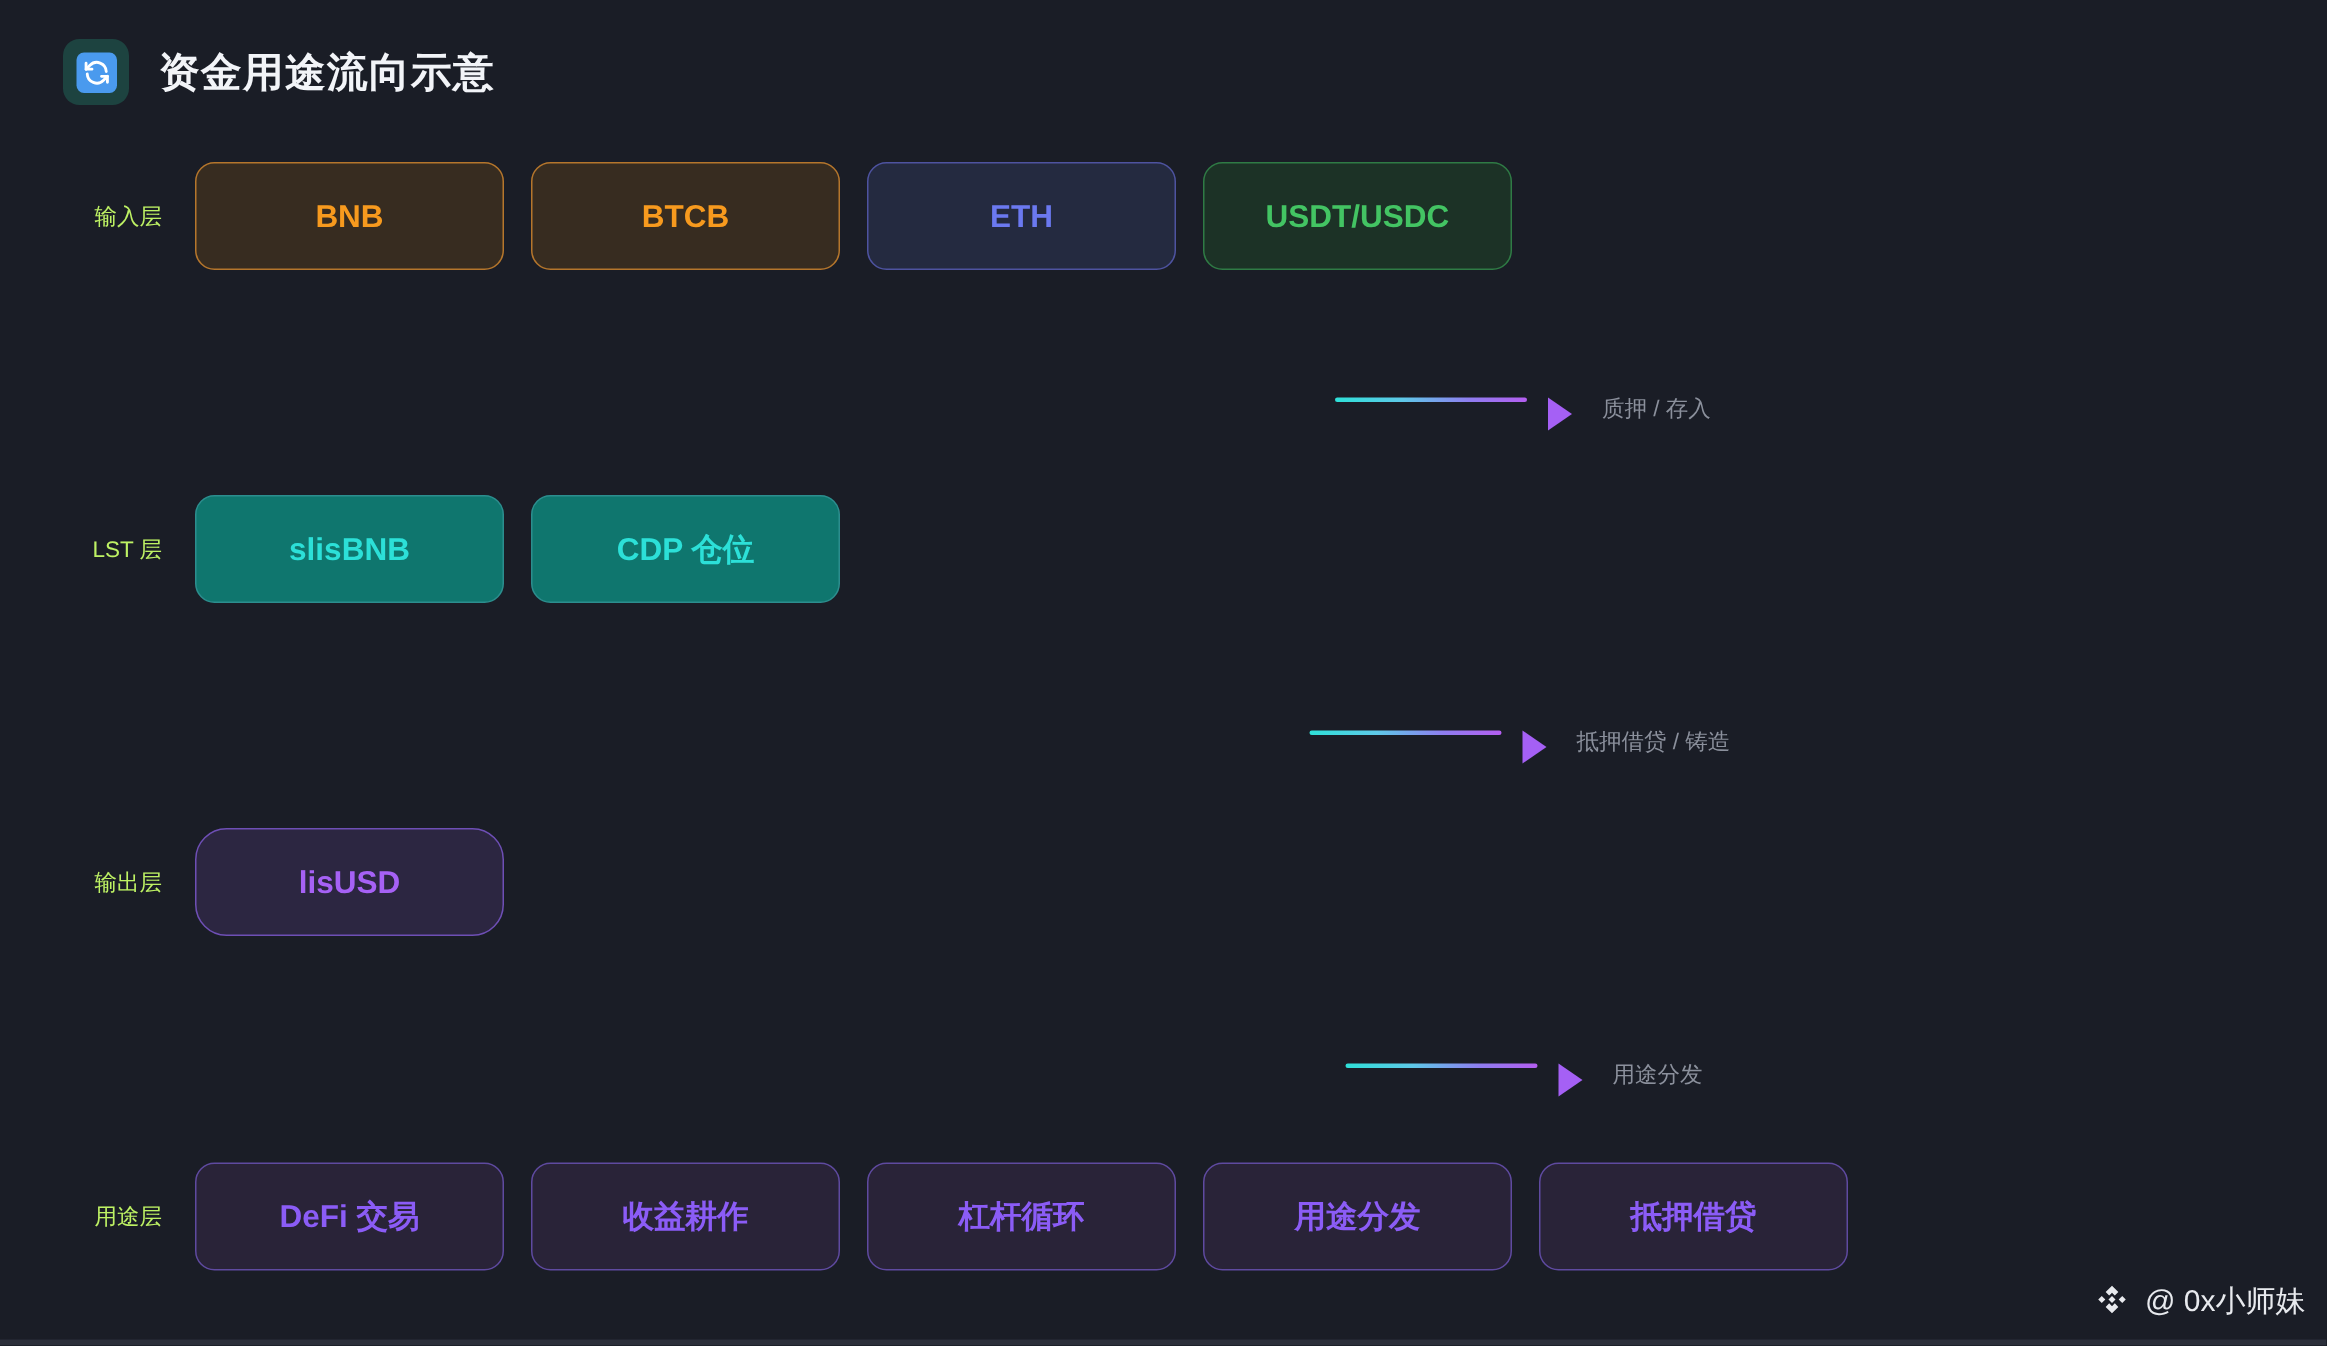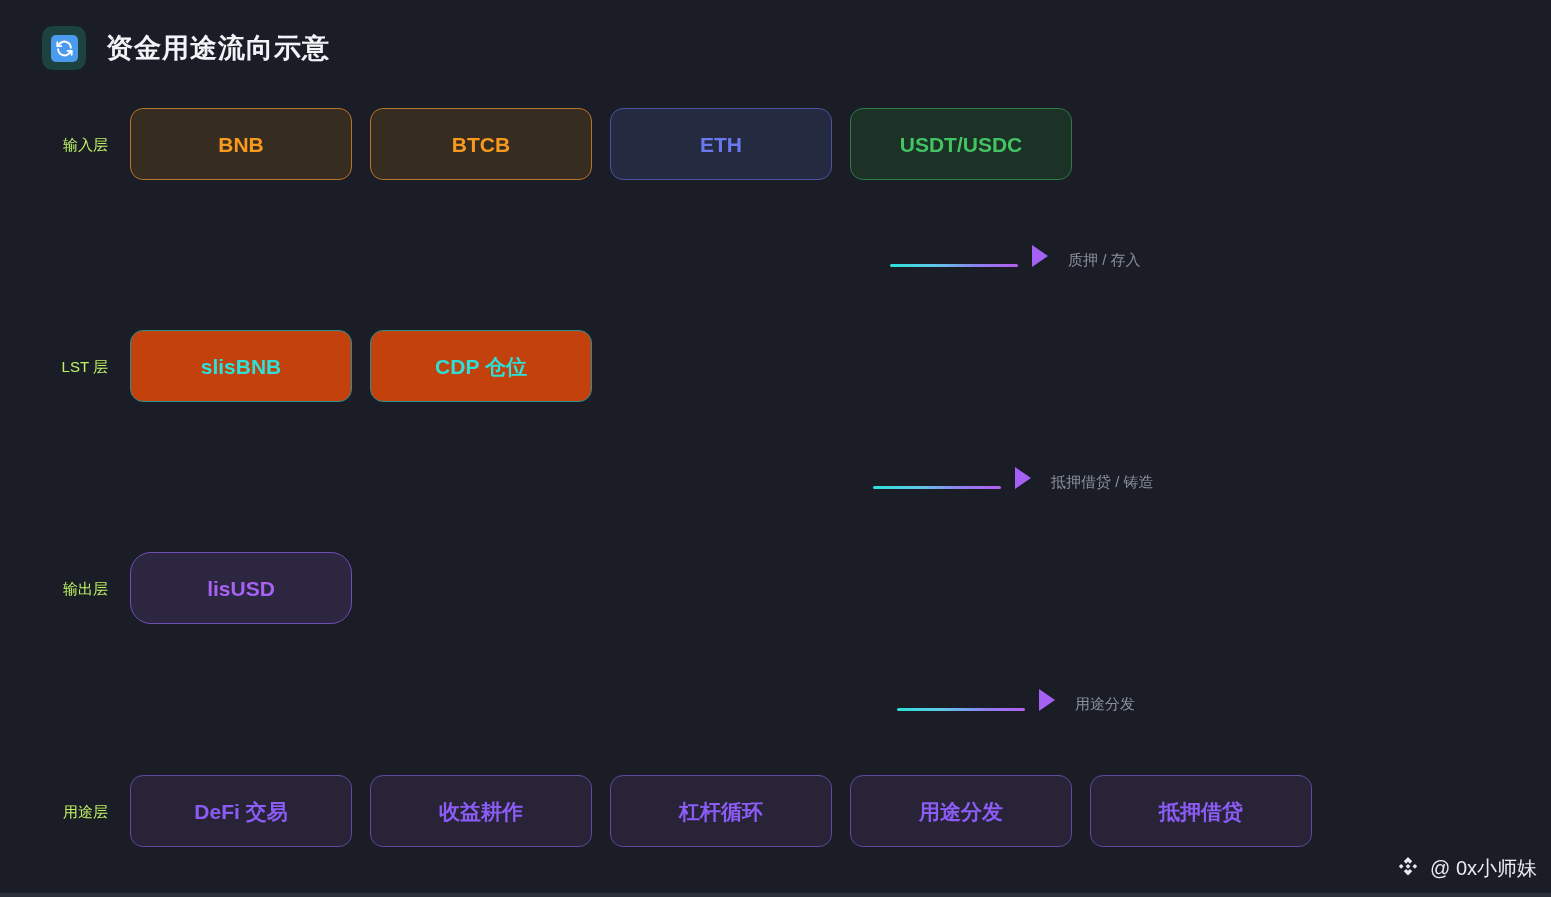--- a/index.html
+++ b/index.html
@@ -76,48 +76,49 @@
     line-height: 1;
     white-space: nowrap;
     flex: none;
   }
   .row-boxes {
     display: flex;
     gap: 18px;
   }
 
   .node {
-    width: 222px;
+    width: 206px;
     height: 72px;
     border-radius: 13px;
     border: 1px solid transparent;
     display: flex;
     align-items: center;
     justify-content: center;
     font-size: 21px;
     font-weight: bold;
     line-height: 1;
     white-space: nowrap;
     flex: none;
   }
 
   
   .node.orange { background: #372c20; border-color: #b5762c; color: #f79a1e; }
   .node.blue   { background: #242a40; border-color: #4e53a0; color: #6b79f0; }
   .node.green  { background: #1c3226; border-color: #2f7b45; color: #43c463; }
-  .node.teal   { background: #c2410c; border-color: #2c8e8e; color: #2ce0d8; }
+  .node.teal   { background: #0f766e; border-color: #2c8e8e; color: #2ce0d8; }
   .node.purple { background: #2c2641; border-color: #6e4fb5; color: #a661f5; border-radius: 21px; }
   .node.purple-soft { background: #292338; border-color: #5f4aa0; color: #8b5cf6; }
 
   
   .connector {
     position: absolute;
     display: flex;
-    align-items: flex-end;
+    align-items: flex-start;
     height: 22px;
+    margin-top: 20px;
   }
   .conn-line {
     width: 128px;
     height: 3px;
     border-radius: 2px;
     background: linear-gradient(90deg, #2ee0d8 0%, #5ec9e8 35%, #8f7df0 70%, #b45ef0 100%);
     flex: none;
   }
   .conn-arrow {
     width: 0;

